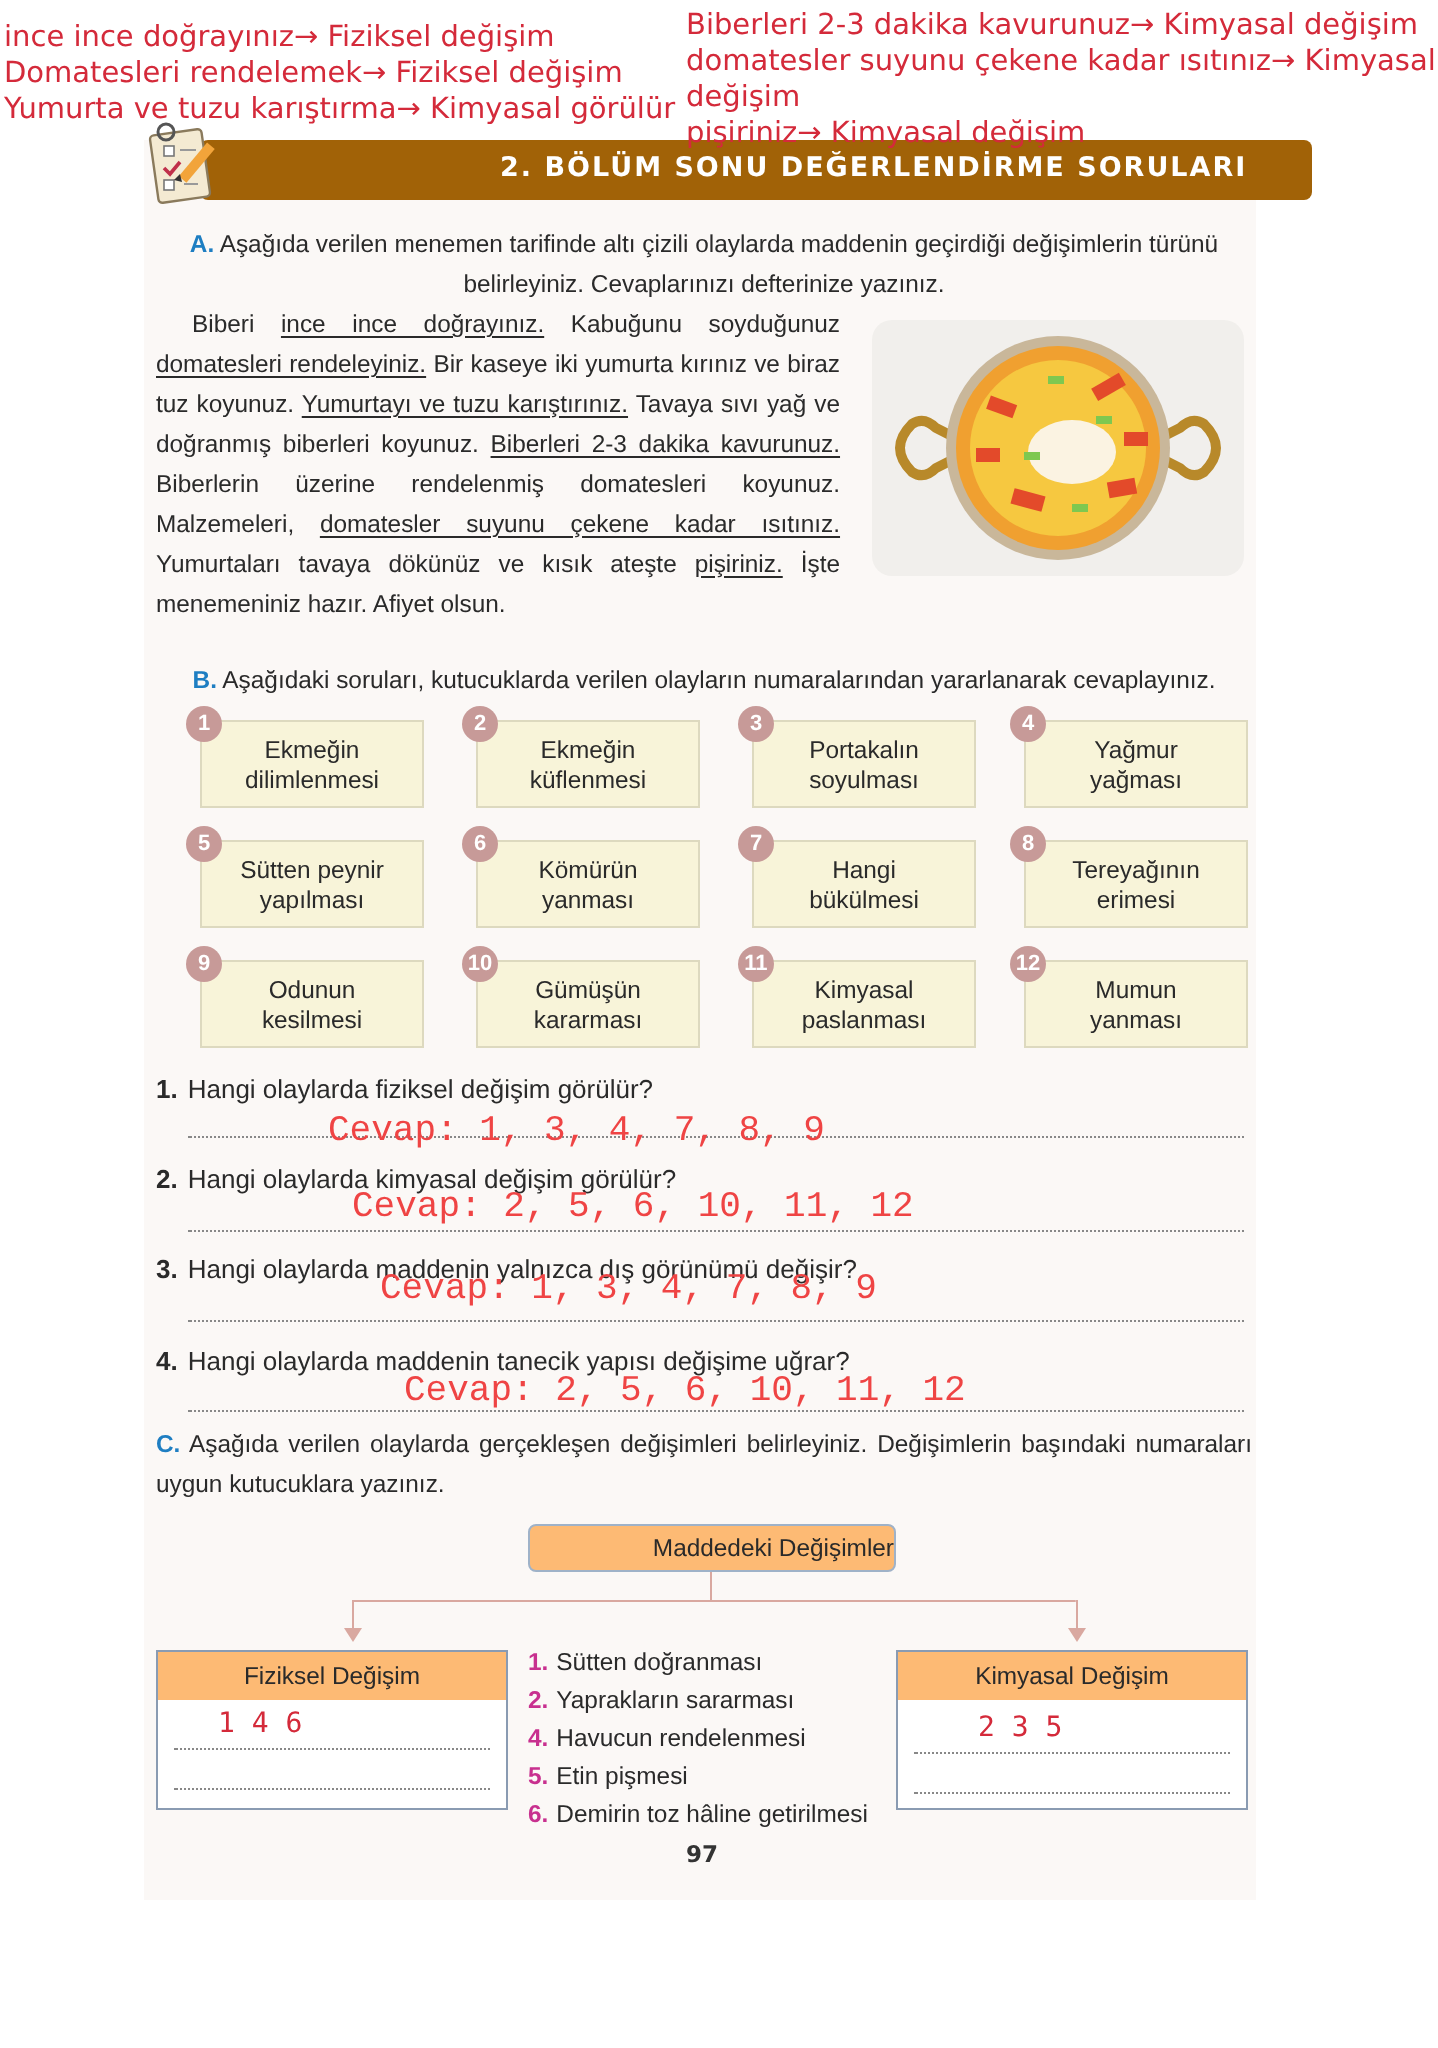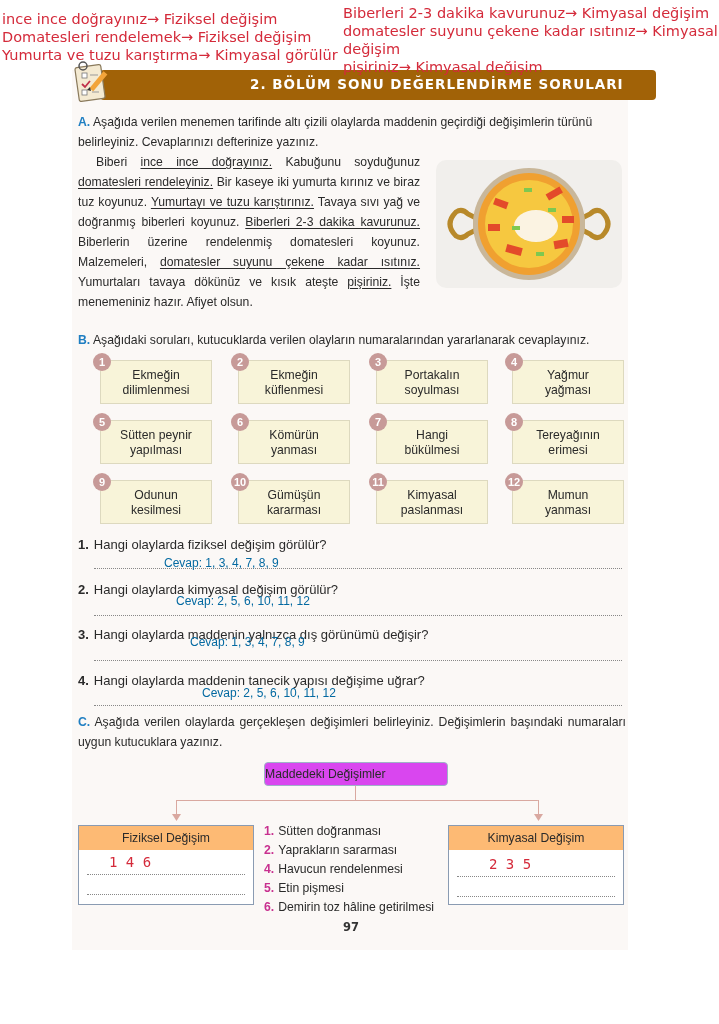--- a/index.html
+++ b/index.html
@@ -8,38 +8,38 @@
   .annot { position: absolute; color: #d42a3a; font-family: "DejaVu Sans", sans-serif; font-size: 14.5px; line-height: 18px; white-space: nowrap; z-index: 5; }
   .annot-left { left: 2px; top: 10px; }
   .annot-right { left: 343px; top: 4px; }
 
   .page { position: absolute; left: 72px; top: 70px; width: 556px; height: 880px; background: #fbf8f6; }
   .banner { position: absolute; left: 0; top: 0; width: 556px; height: 30px; background: #a16207; border-radius: 4px; margin-left: 28px; }
   .banner-title { position: absolute; left: 150px; top: 6px; font-family: "DejaVu Sans", sans-serif; font-weight: bold; font-size: 13.5px; color: #ffffff; letter-spacing: 1px; }
   .clipboard-icon { position: absolute; left: 74px; top: 60px; width: 40px; height: 44px; z-index: 4; }
 
   .sec-letter { color: #1e7ec2; font-weight: bold; }
-  .para { position: absolute; font-size: 12.2px; line-height: 20px; }
+  .para { position: absolute; font-size: 12.2px; line-height: 20px; text-align: center; }
   .secA-intro { left: 6px; top: 42px; width: 548px; }
   .recipe { left: 6px; top: 82px; width: 342px; text-indent: 18px; text-align: justify; }
   .u { text-decoration: underline; text-underline-offset: 2px; }
 
   .menemen-photo { position: absolute; left: 364px; top: 90px; width: 186px; height: 128px; background: #f1efec; border-radius: 10px; overflow: hidden; }
 
   .secB-intro { left: 6px; top: 260px; width: 548px; }
   .card { position: absolute; width: 112px; height: 44px; background: #f8f4d9; border: 1px solid #ddd9bf; text-align: center; font-size: 12.2px; line-height: 15px; padding-top: 7px; }
   .card-num { position: absolute; left: -8px; top: -8px; width: 18px; height: 18px; border-radius: 50%; background: #c79a98; color: #fff; font-size: 11px; font-weight: bold; line-height: 18px; text-align: center; }
 
   .q { position: absolute; left: 6px; font-size: 13px; }
   .q b { margin-right: 5px; }
   .dots { position: absolute; left: 22px; width: 528px; border-bottom: 1px dotted #888; }
-  .ans { position: absolute; color: #0369a1; font-family: Liberation Sans, sans-serif; font-size: 12px; }
+  .ans { position: absolute; color: #ef4444; font-family: Liberation Mono, monospace; font-size: 18px; }
 
   .secC-intro { left: 6px; top: 642px; width: 548px; text-align: justify; }
-  .root-box { position: absolute; left: 192px; top: 692px; width: 184px; height: 24px; background: #d946ef; border: 1px solid #9fb2c8; border-radius: 4px; text-align: left; font-size: 12.2px; line-height: 22px; }
+  .root-box { position: absolute; left: 192px; top: 692px; width: 184px; height: 24px; background: #fdba74; border: 1px solid #9fb2c8; border-radius: 4px; text-align: right; font-size: 12.2px; line-height: 22px; }
   .tree-line { position: absolute; background: #d9a8a0; }
 
   .change-box { position: absolute; width: 176px; height: 80px; background: #ffffff; border: 1px solid #8a9bb2; }
   .change-head { height: 24px; background: #fdba74; text-align: center; font-size: 12.2px; line-height: 24px; }
   .change-ans { position: absolute; color: #d42a3a; font-family: "DejaVu Sans Mono", monospace; font-size: 14px; }
   .change-dots { position: absolute; left: 8px; width: 158px; border-bottom: 1px dotted #888; }
 
   .event-list { position: absolute; left: 192px; top: 752px; font-size: 12.2px; line-height: 19px; }
   .event-list b { color: #c8308f; margin-right: 4px; }
 

